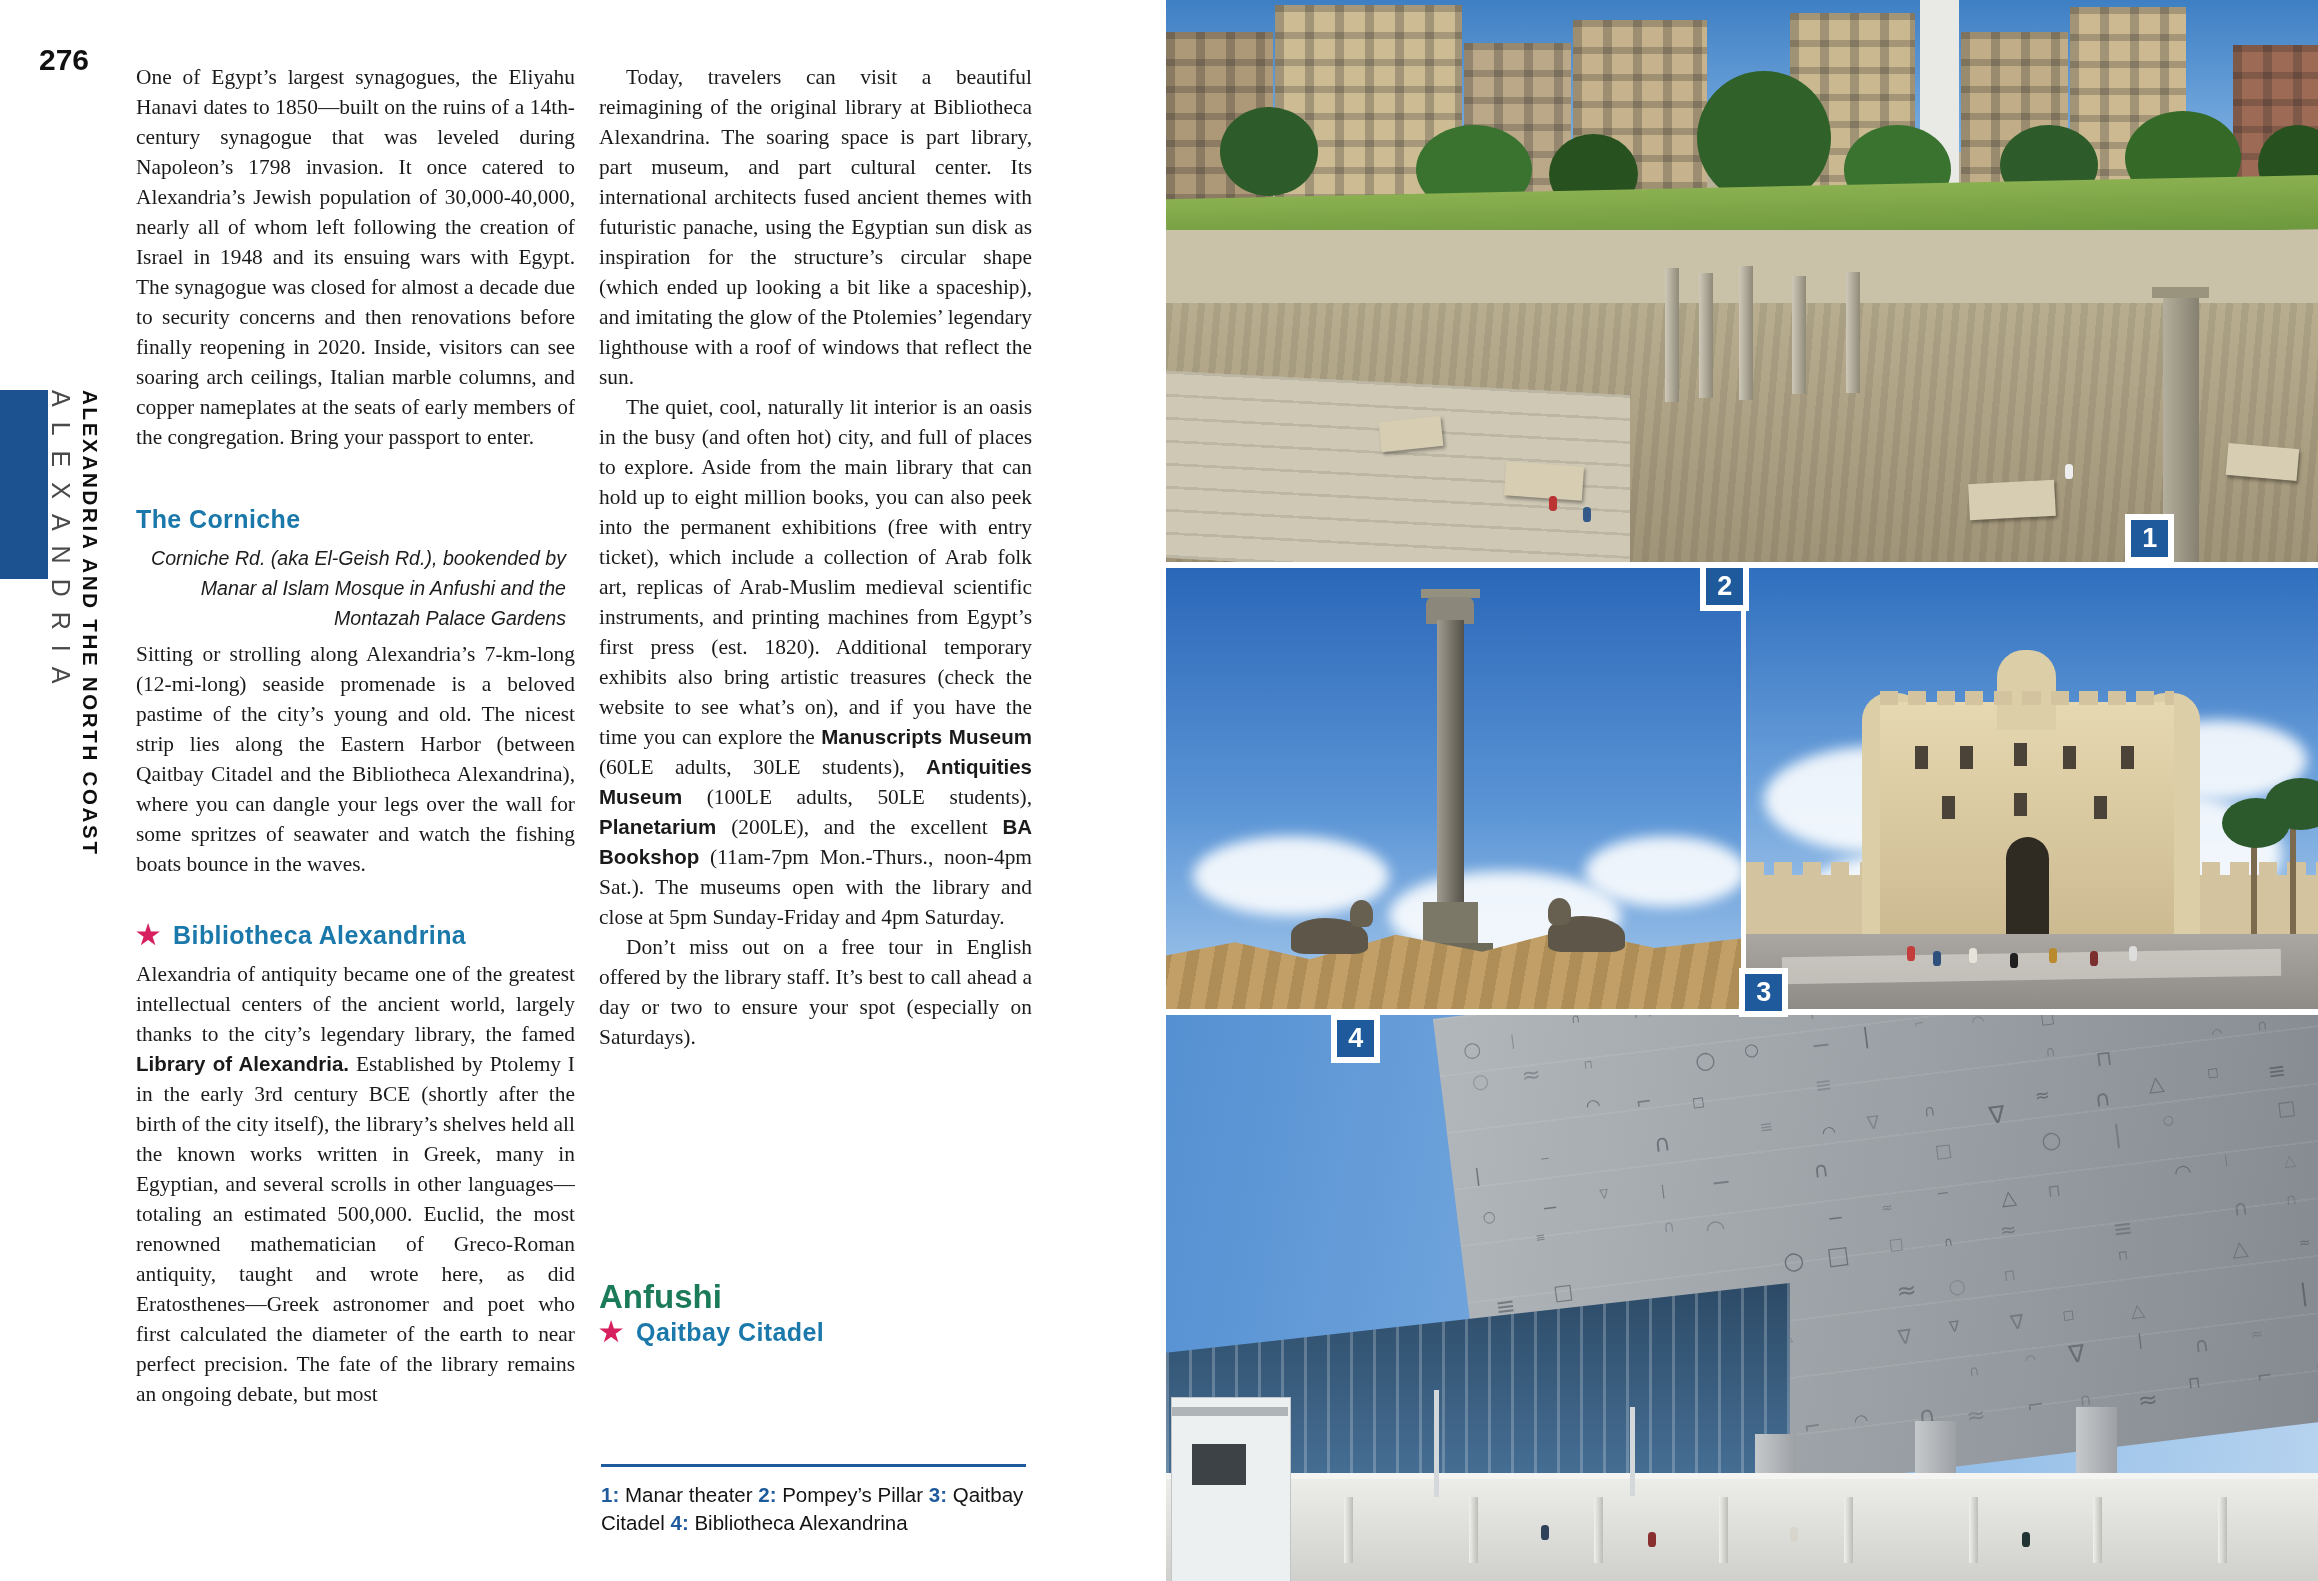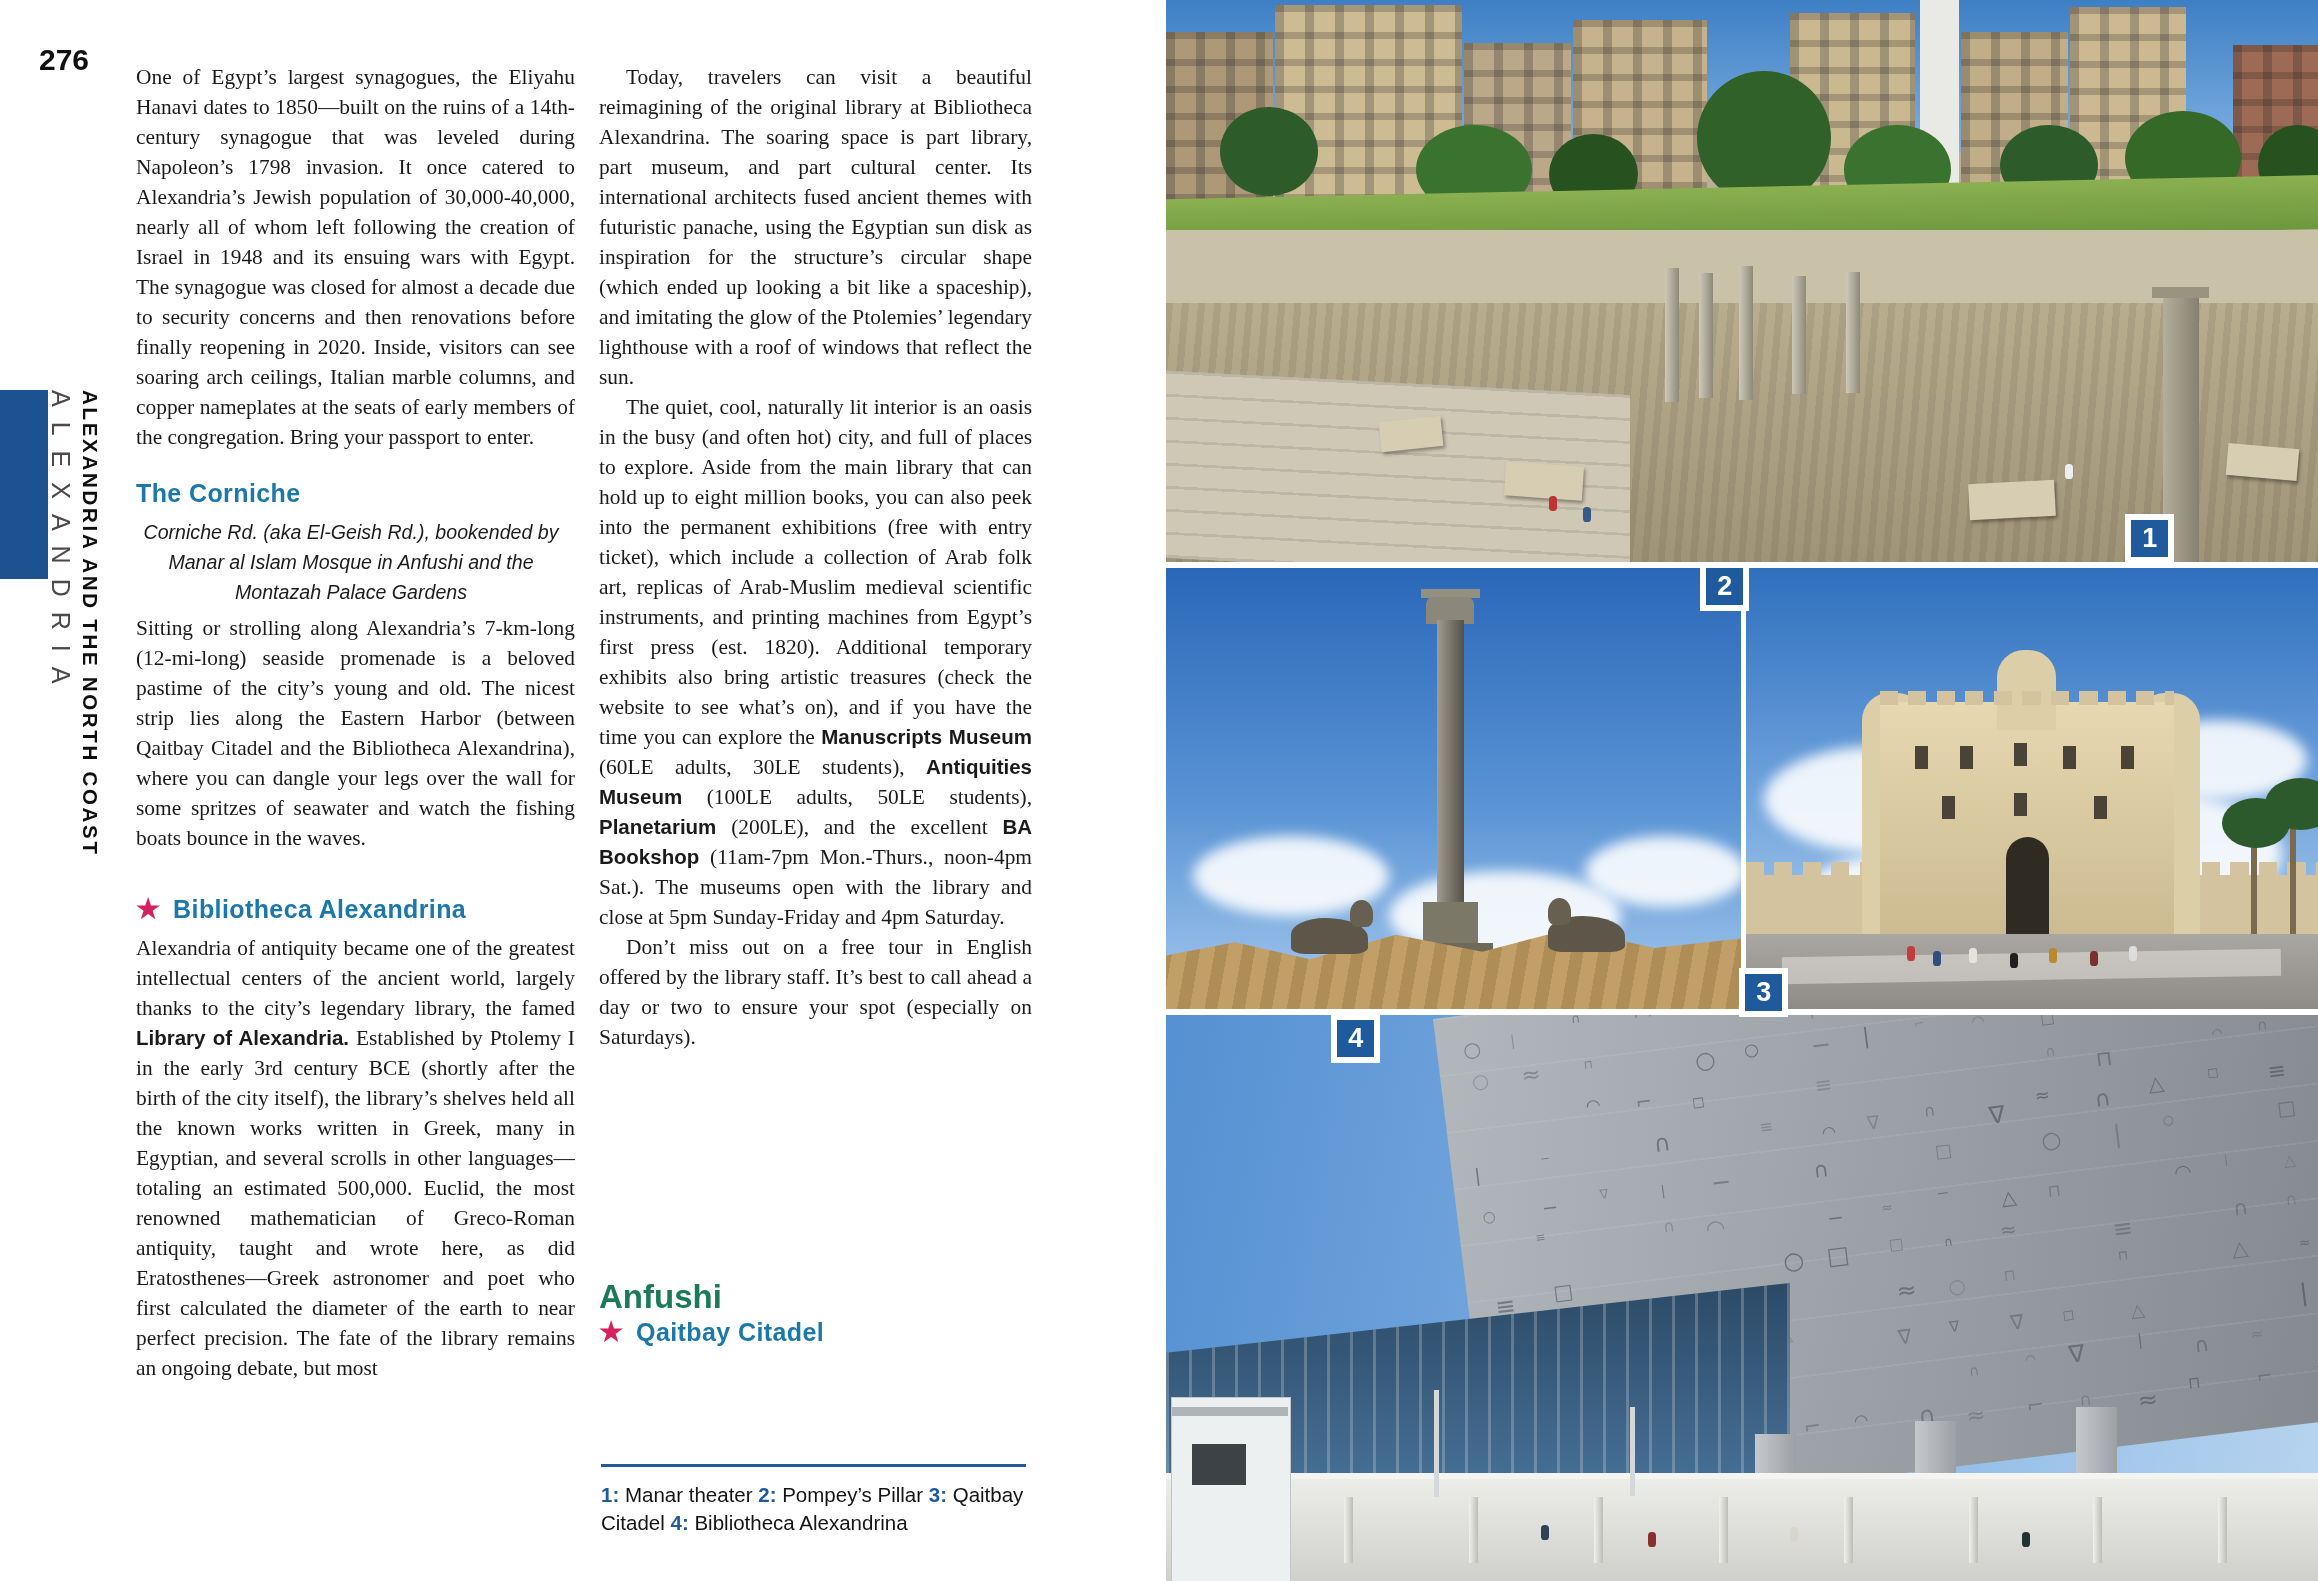--- a/index.html
+++ b/index.html
@@ -18,26 +18,26 @@
               color:#4a4a4a;white-space:nowrap;}
 
   
   .col{position:absolute;top:62px;font-size:21.4px;line-height:30px;text-align:justify;}
   .col1{left:136px;width:439px;height:1516px;overflow:hidden;}
   .col2{left:599px;width:433px;height:1218px;overflow:hidden;}
   p.body{margin:0;}
   p.ind{text-indent:27px;}
   .h-blue{font-family:"Liberation Sans",sans-serif;font-weight:bold;font-size:25px;
           color:#1a78aa;margin:0;letter-spacing:0.4px;}
-  .mt-corniche{margin-top:26px;margin-bottom:9px;}
+  .mt-corniche{margin-top:52px;margin-bottom:9px;}
   .mt-bib{margin-top:41px;margin-bottom:9px;}
   .h-green{font-family:"Liberation Sans",sans-serif;font-weight:bold;font-size:33px;
            color:#1b7a58;margin:0 0 5.4px 0;}
   .info{font-family:"Liberation Sans",sans-serif;font-style:italic;font-size:19.6px;
-        line-height:30px;text-align:center;margin:0 0 6.2px 0;color:#1c1c1c;max-width:430px;}
+        line-height:30px;text-align:right;margin:0 0 6.2px 0;color:#1c1c1c;max-width:430px;}
   .star{color:#d6205f;font-size:27px;margin-right:12.5px;}
   .bs{font-family:"Liberation Sans",sans-serif;font-weight:bold;font-size:20.5px;}
   .bottom-group{position:absolute;left:599px;top:1282px;width:433px;
                 font-size:21.4px;line-height:30px;text-align:justify;}
   .bottom-group .h-blue{margin:3.6px 0 9px 0;}
 
   
   .caption{position:absolute;left:601px;top:1464px;width:448px;}
   .cap-rule{width:425px;border-top:3.6px solid #1f5b9c;margin-bottom:14.3px;}
   .cap-text{margin:0;font-family:"Liberation Sans",sans-serif;font-size:20.5px;

